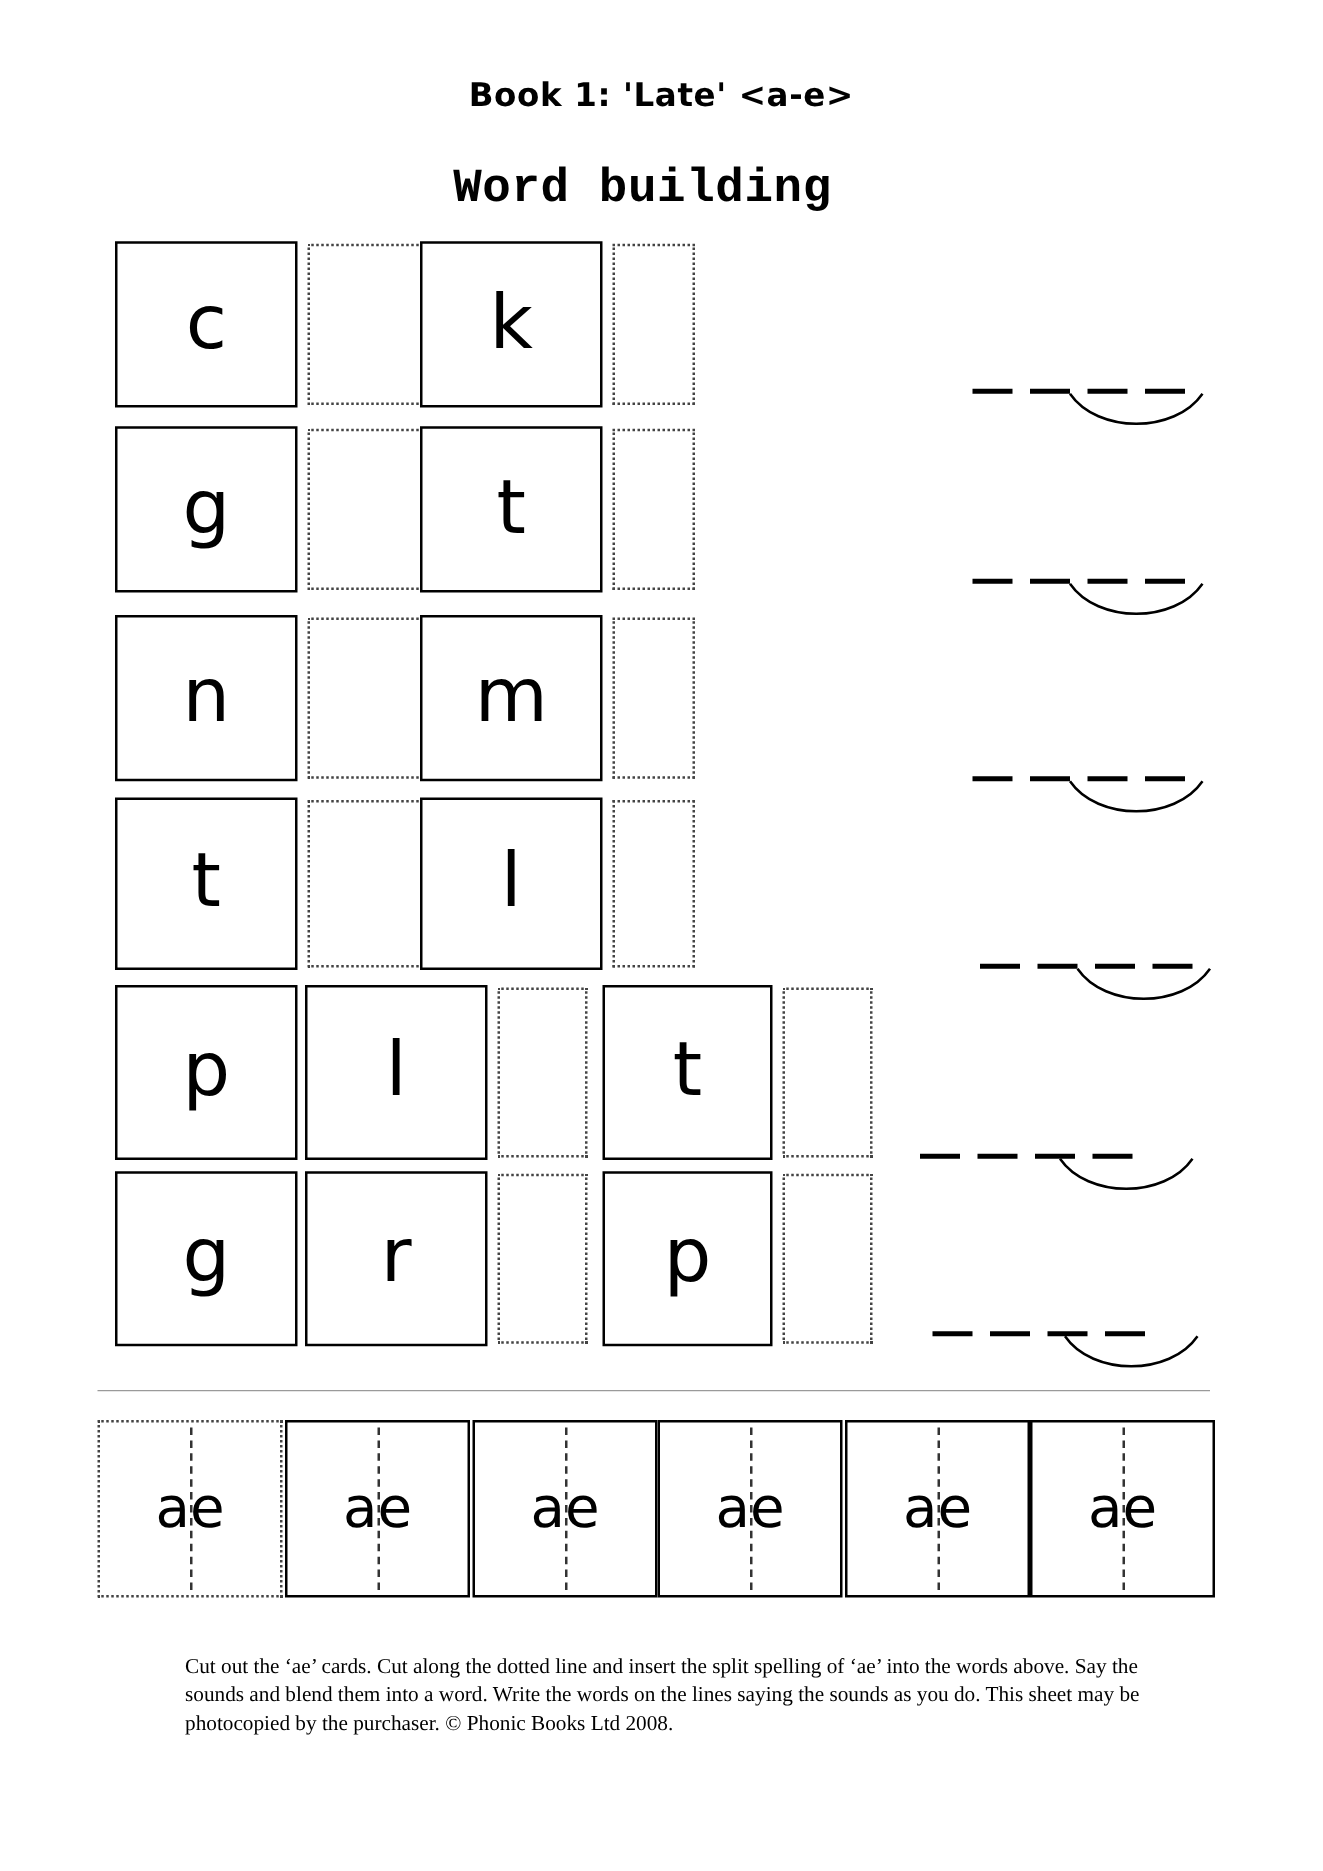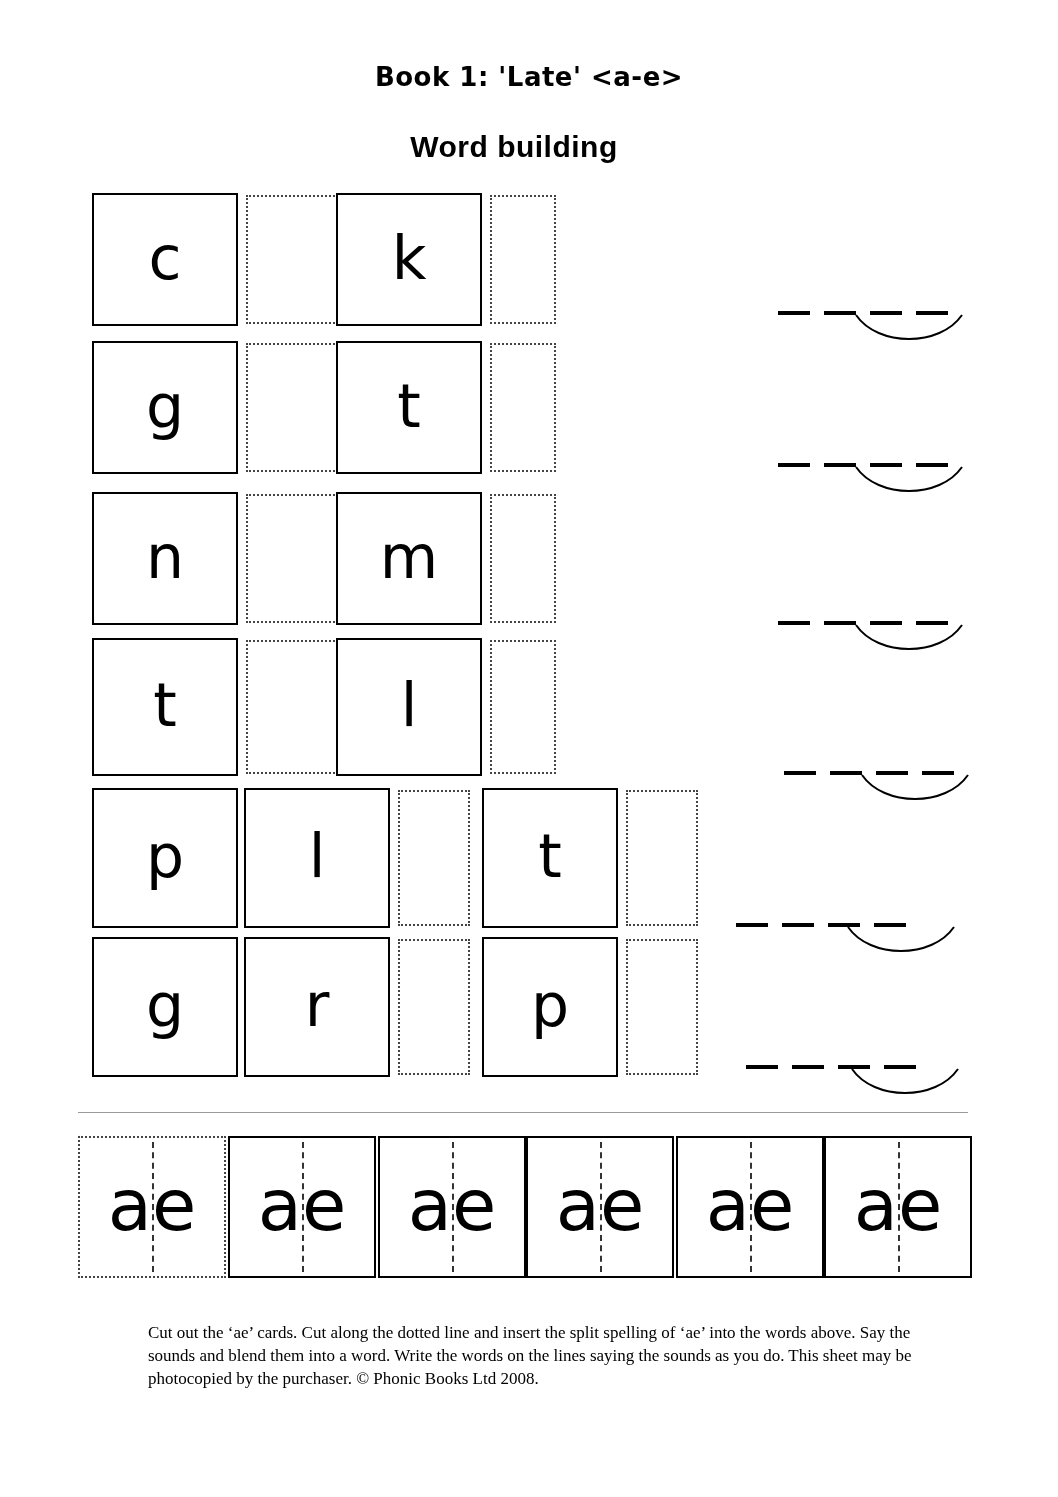--- a/index.html
+++ b/index.html
@@ -33,22 +33,22 @@
     font-size: 26px;
     font-weight: 700;
     letter-spacing: 0.5px;
   }
   .subtitle {
     position: absolute;
     top: 130px;
     left: 0;
     width: 1028px;
     text-align: center;
-    font-family: Liberation Sans, sans-serif;
-    font-size: 30px;
+    font-family: Liberation Mono, monospace;
+    font-size: 38px;
     font-weight: 600;
     letter-spacing: 0.5px;
   }
 
   
   .grid {
     position: absolute;
     top: 193px;
     left: 92px;
     width: 640px;
@@ -140,21 +140,21 @@
   }
   .ae-card.solid {
     border: 2px solid #000000;
   }
   .ae-card .ae-text {
     position: absolute;
     top: 50%;
     left: 50%;
     transform: translate(-50%, -52%);
     font-family: "DejaVu Sans", sans-serif;
-    font-size: 72px;
+    font-size: 45px;
     font-weight: 500;
     white-space: nowrap;
   }
   .ae-card .cutline {
     position: absolute;
     top: 4px;
     bottom: 4px;
     left: 50%;
     border-left: 2px dashed #333333;
   }

